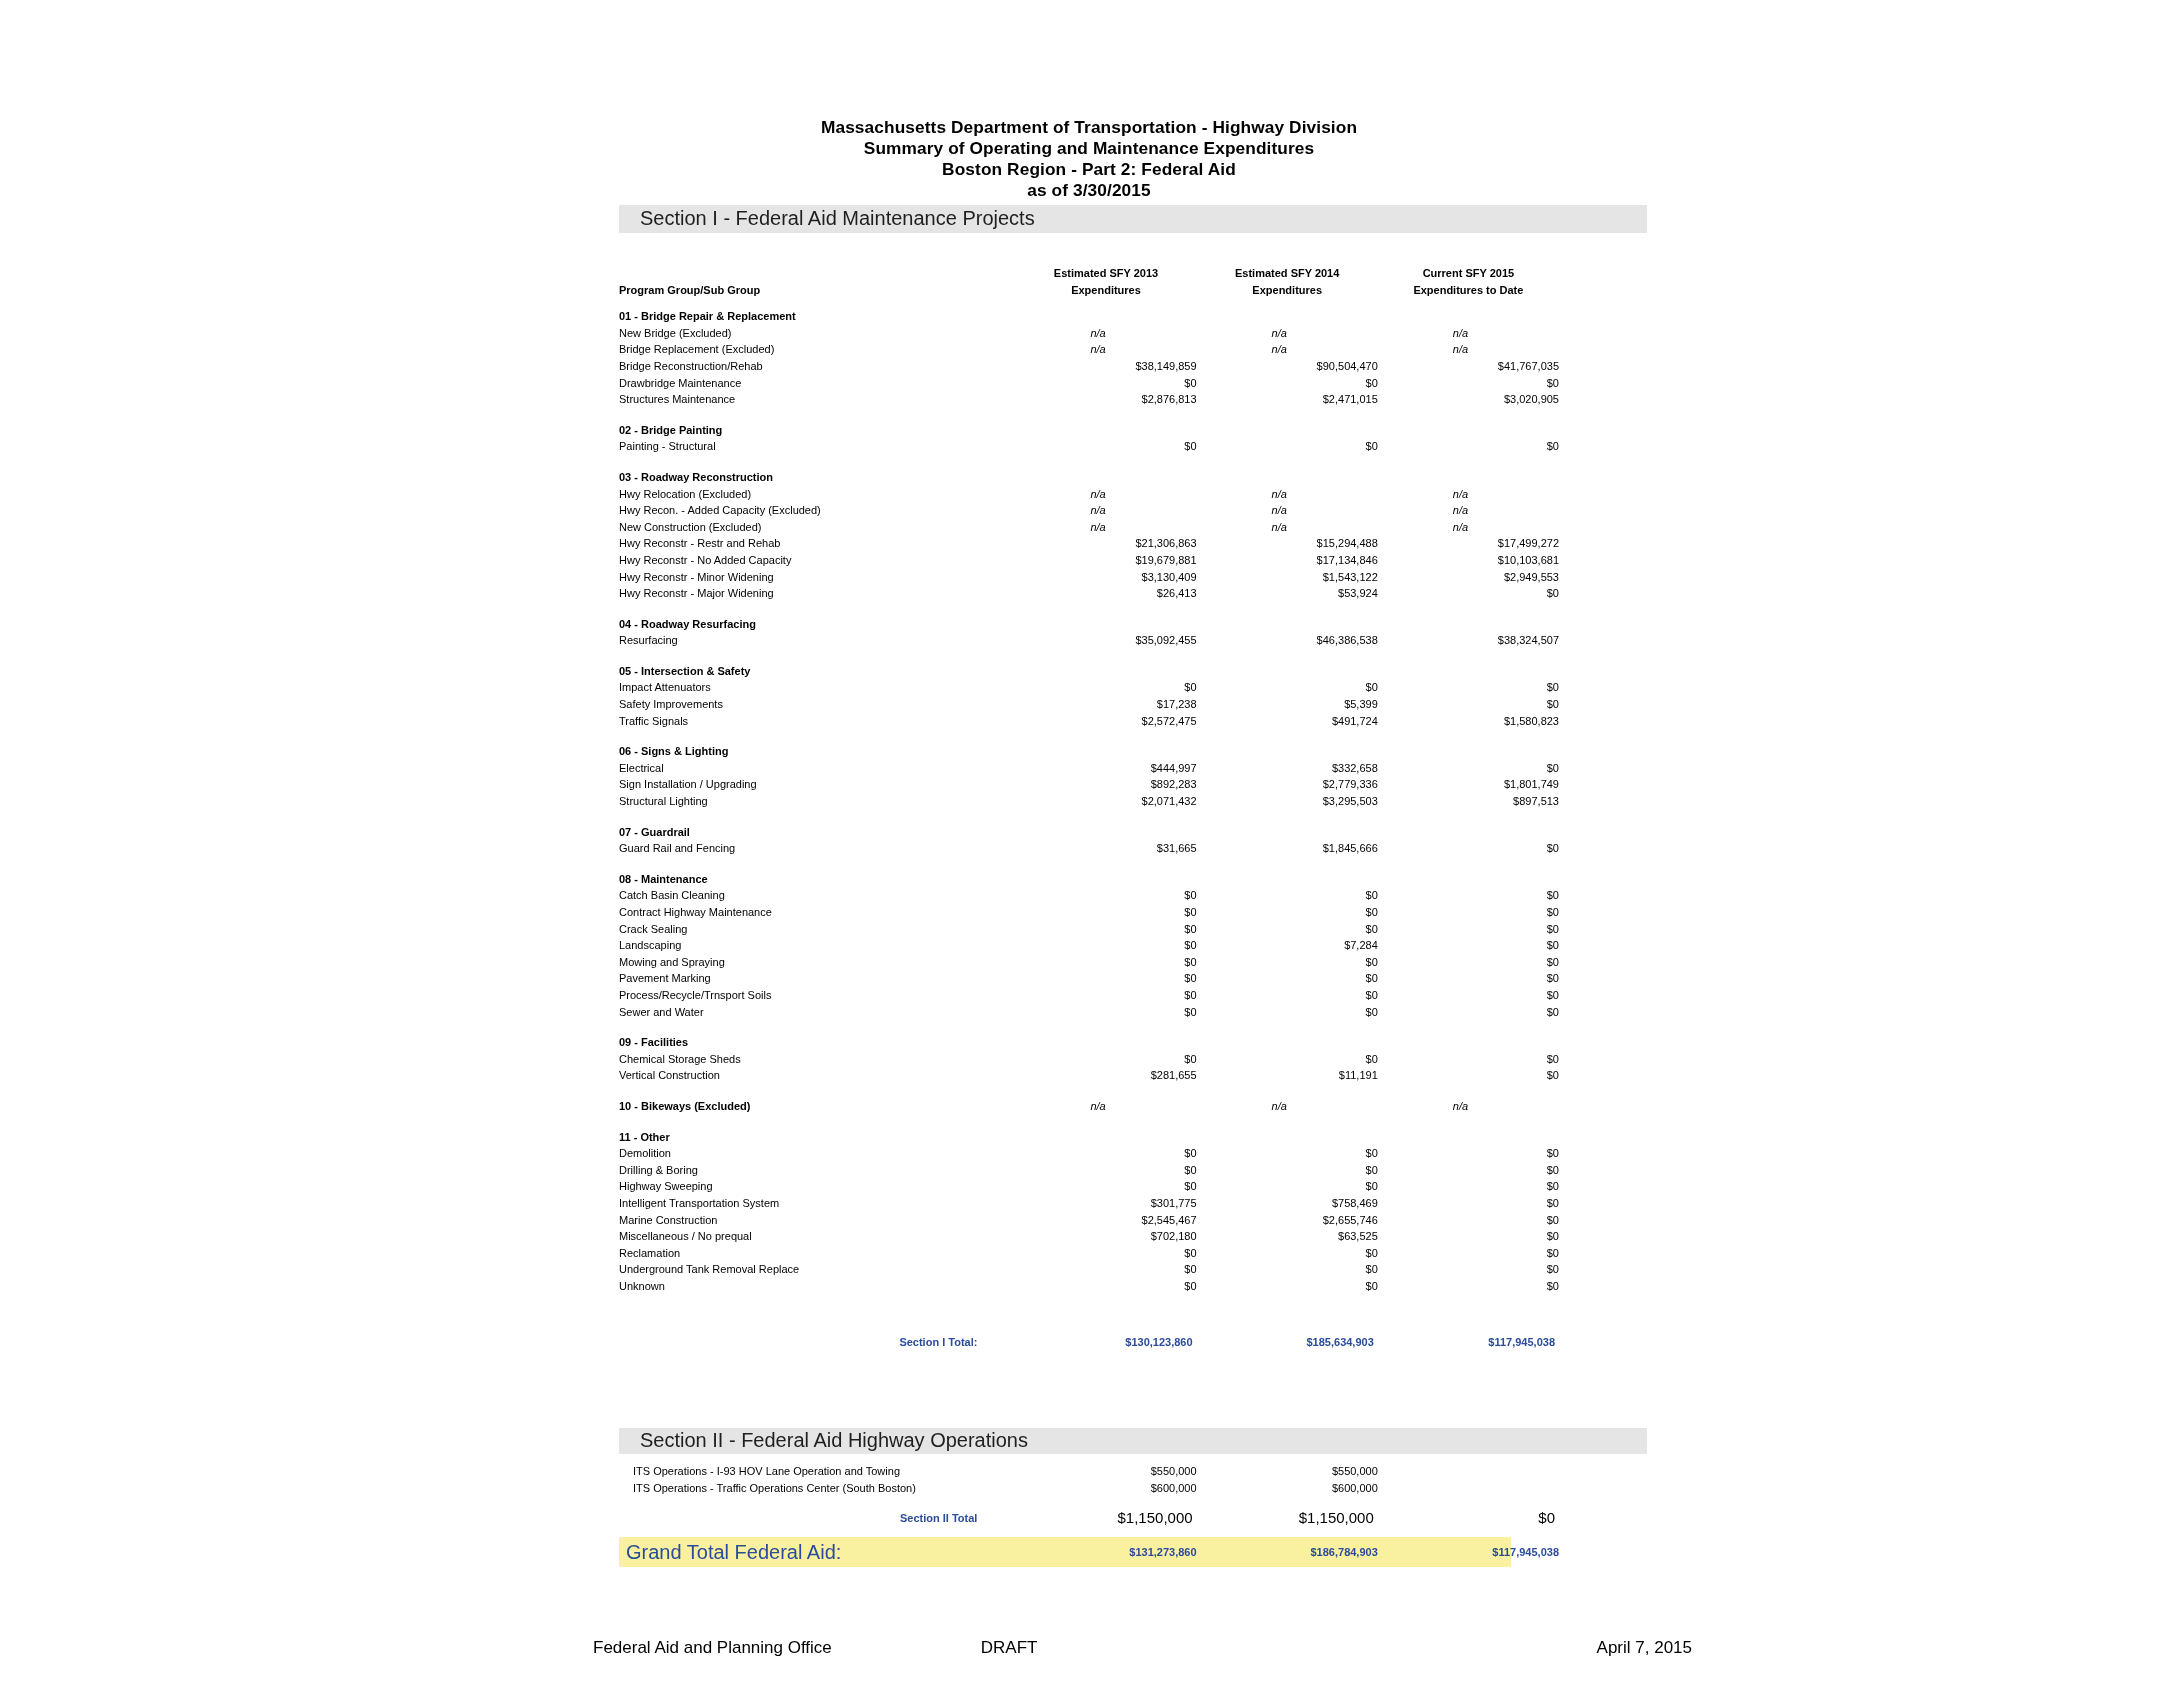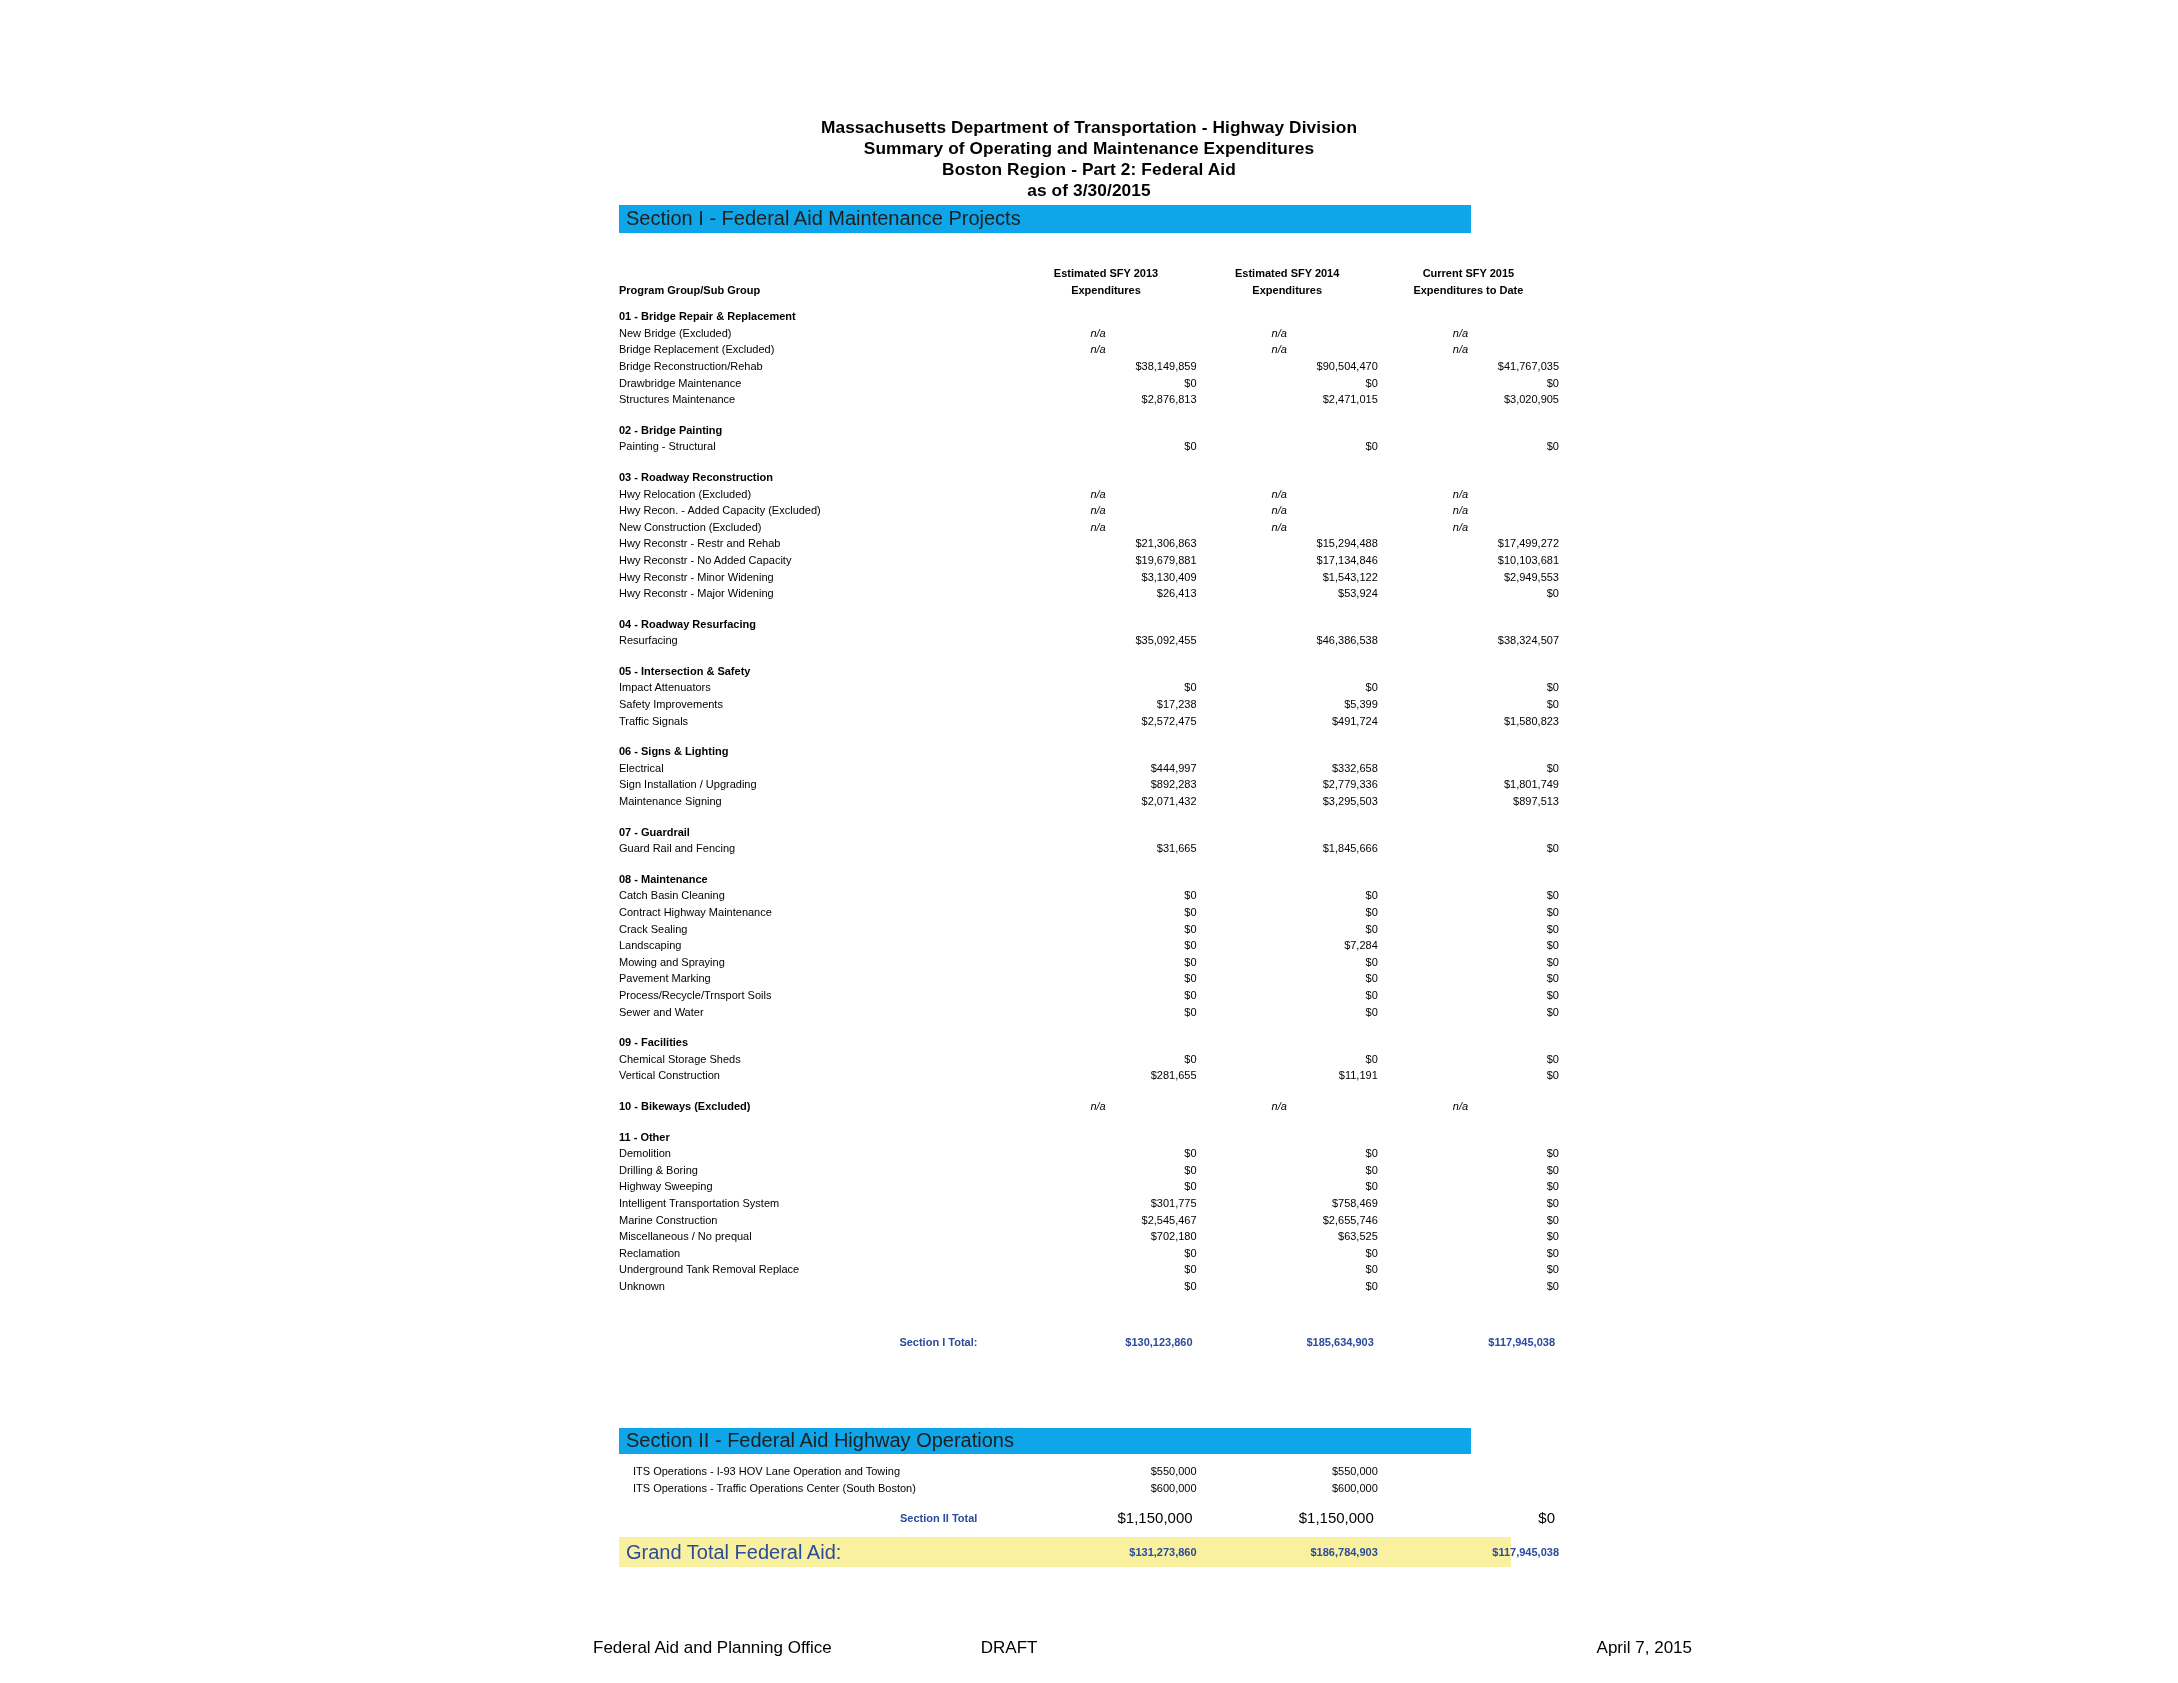--- a/index.html
+++ b/index.html
@@ -36,23 +36,24 @@
     line-height: 21px;
     letter-spacing: 0.1px;
     white-space: nowrap;
   }
   .title-line.asof { font-weight: bold; }
 
   
   .section-bar {
     position: absolute;
     left: 619px;
-    width: 852px;
-    background: #0ea5e9;
+    width: 1028px;
+    background: #e5e5e5;
     box-sizing: border-box;
+    padding-left: 14px;
   }
   .section-bar .section-bar-label {
     font-size: 20px;
     color: #1f1f1f;
     padding-left: 7px;
     line-height: 1.05;
     white-space: nowrap;
   }
   .grand-bar {
     position: absolute;
@@ -399,21 +400,21 @@
             <td class="val">$332,658</td>
             <td class="val">$0</td>
           </tr>
           <tr>
             <td class="item-label">Sign Installation / Upgrading</td>
             <td class="val">$892,283</td>
             <td class="val">$2,779,336</td>
             <td class="val">$1,801,749</td>
           </tr>
           <tr>
-            <td class="item-label">Maintenance Signing</td>
+            <td class="item-label">Structural Lighting</td>
             <td class="val">$2,071,432</td>
             <td class="val">$3,295,503</td>
             <td class="val">$897,513</td>
           </tr>
           <tr class="spacer">
             <td colspan="4"></td>
           </tr>
           <tr class="grp-title no-gap">
             <td>07 - Guardrail</td>
             <td class="val"></td>

